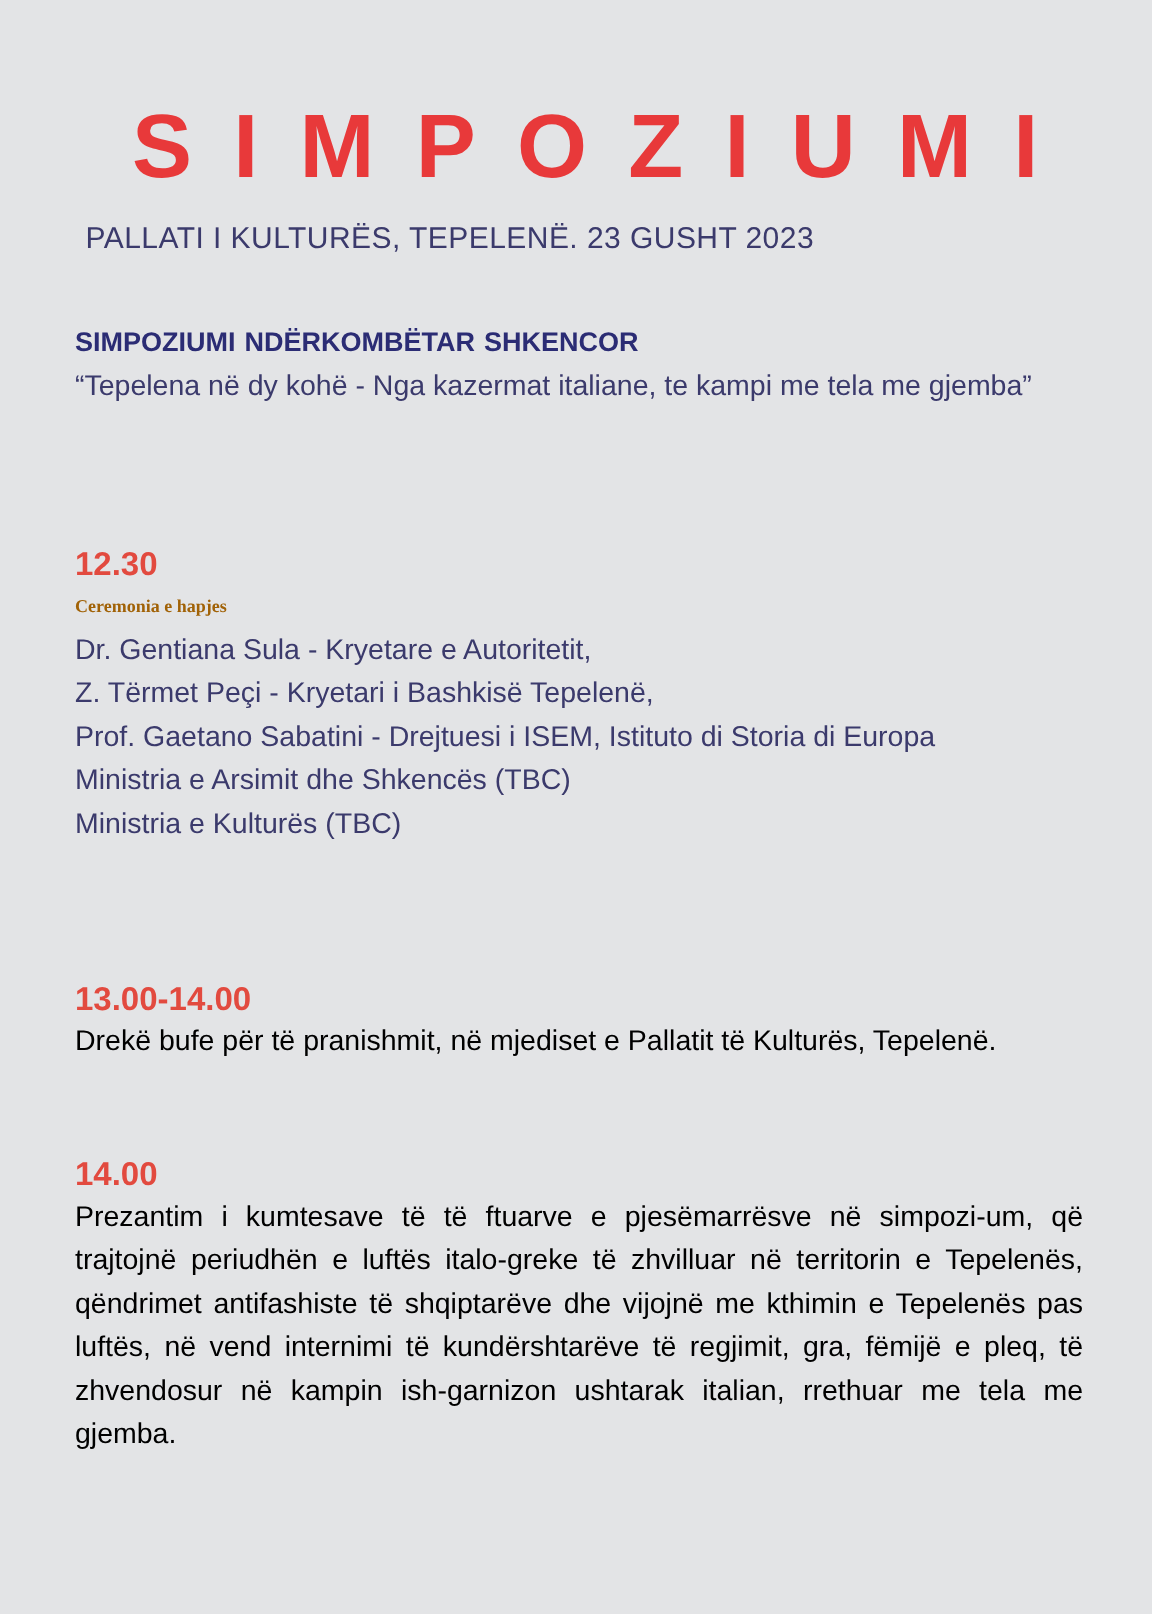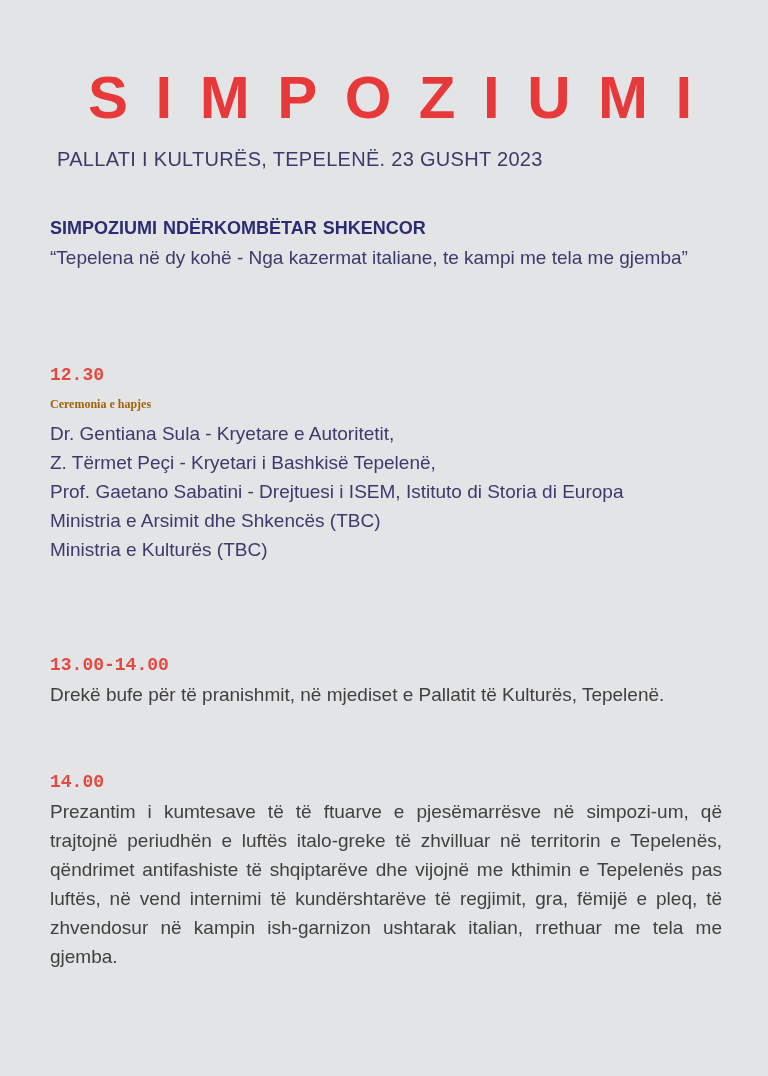--- a/index.html
+++ b/index.html
@@ -60,23 +60,23 @@
       position: absolute;
       left: 0;
       top: 243px;
       width: 680px;
       font-family: "Liberation Sans", sans-serif;
       font-size: 19px;
       line-height: 29px;
       color: #3b3a6c;
     }
     .time {
-      font-family: Liberation Mono, monospace;
+      font-family: Liberation Sans, sans-serif;
       font-weight: 700;
-      font-size: 18px;
+      font-size: 22px;
       color: #e24a3f;
       line-height: 29px;
       white-space: nowrap;
     }
     .event-title {
       font-family: Liberation Serif, serif;
       font-weight: 700;
       font-size: 12px;
       color: #a16207;
       line-height: 29px;
@@ -86,21 +86,21 @@
       font-family: "Liberation Sans", sans-serif;
       font-size: 19px;
       line-height: 29px;
       color: #3b3a6c;
       white-space: nowrap;
     }
     .para {
       font-family: "Liberation Sans", sans-serif;
       font-size: 19px;
       line-height: 29px;
-      color: #404040;
+      color: #000000;
       text-align: justify;
       width: 672px;
     }
     .section {
       position: absolute;
       left: 0;
       width: 680px;
     }
     #sec1 { top: 361px; }
     #sec2 { top: 651px; }

